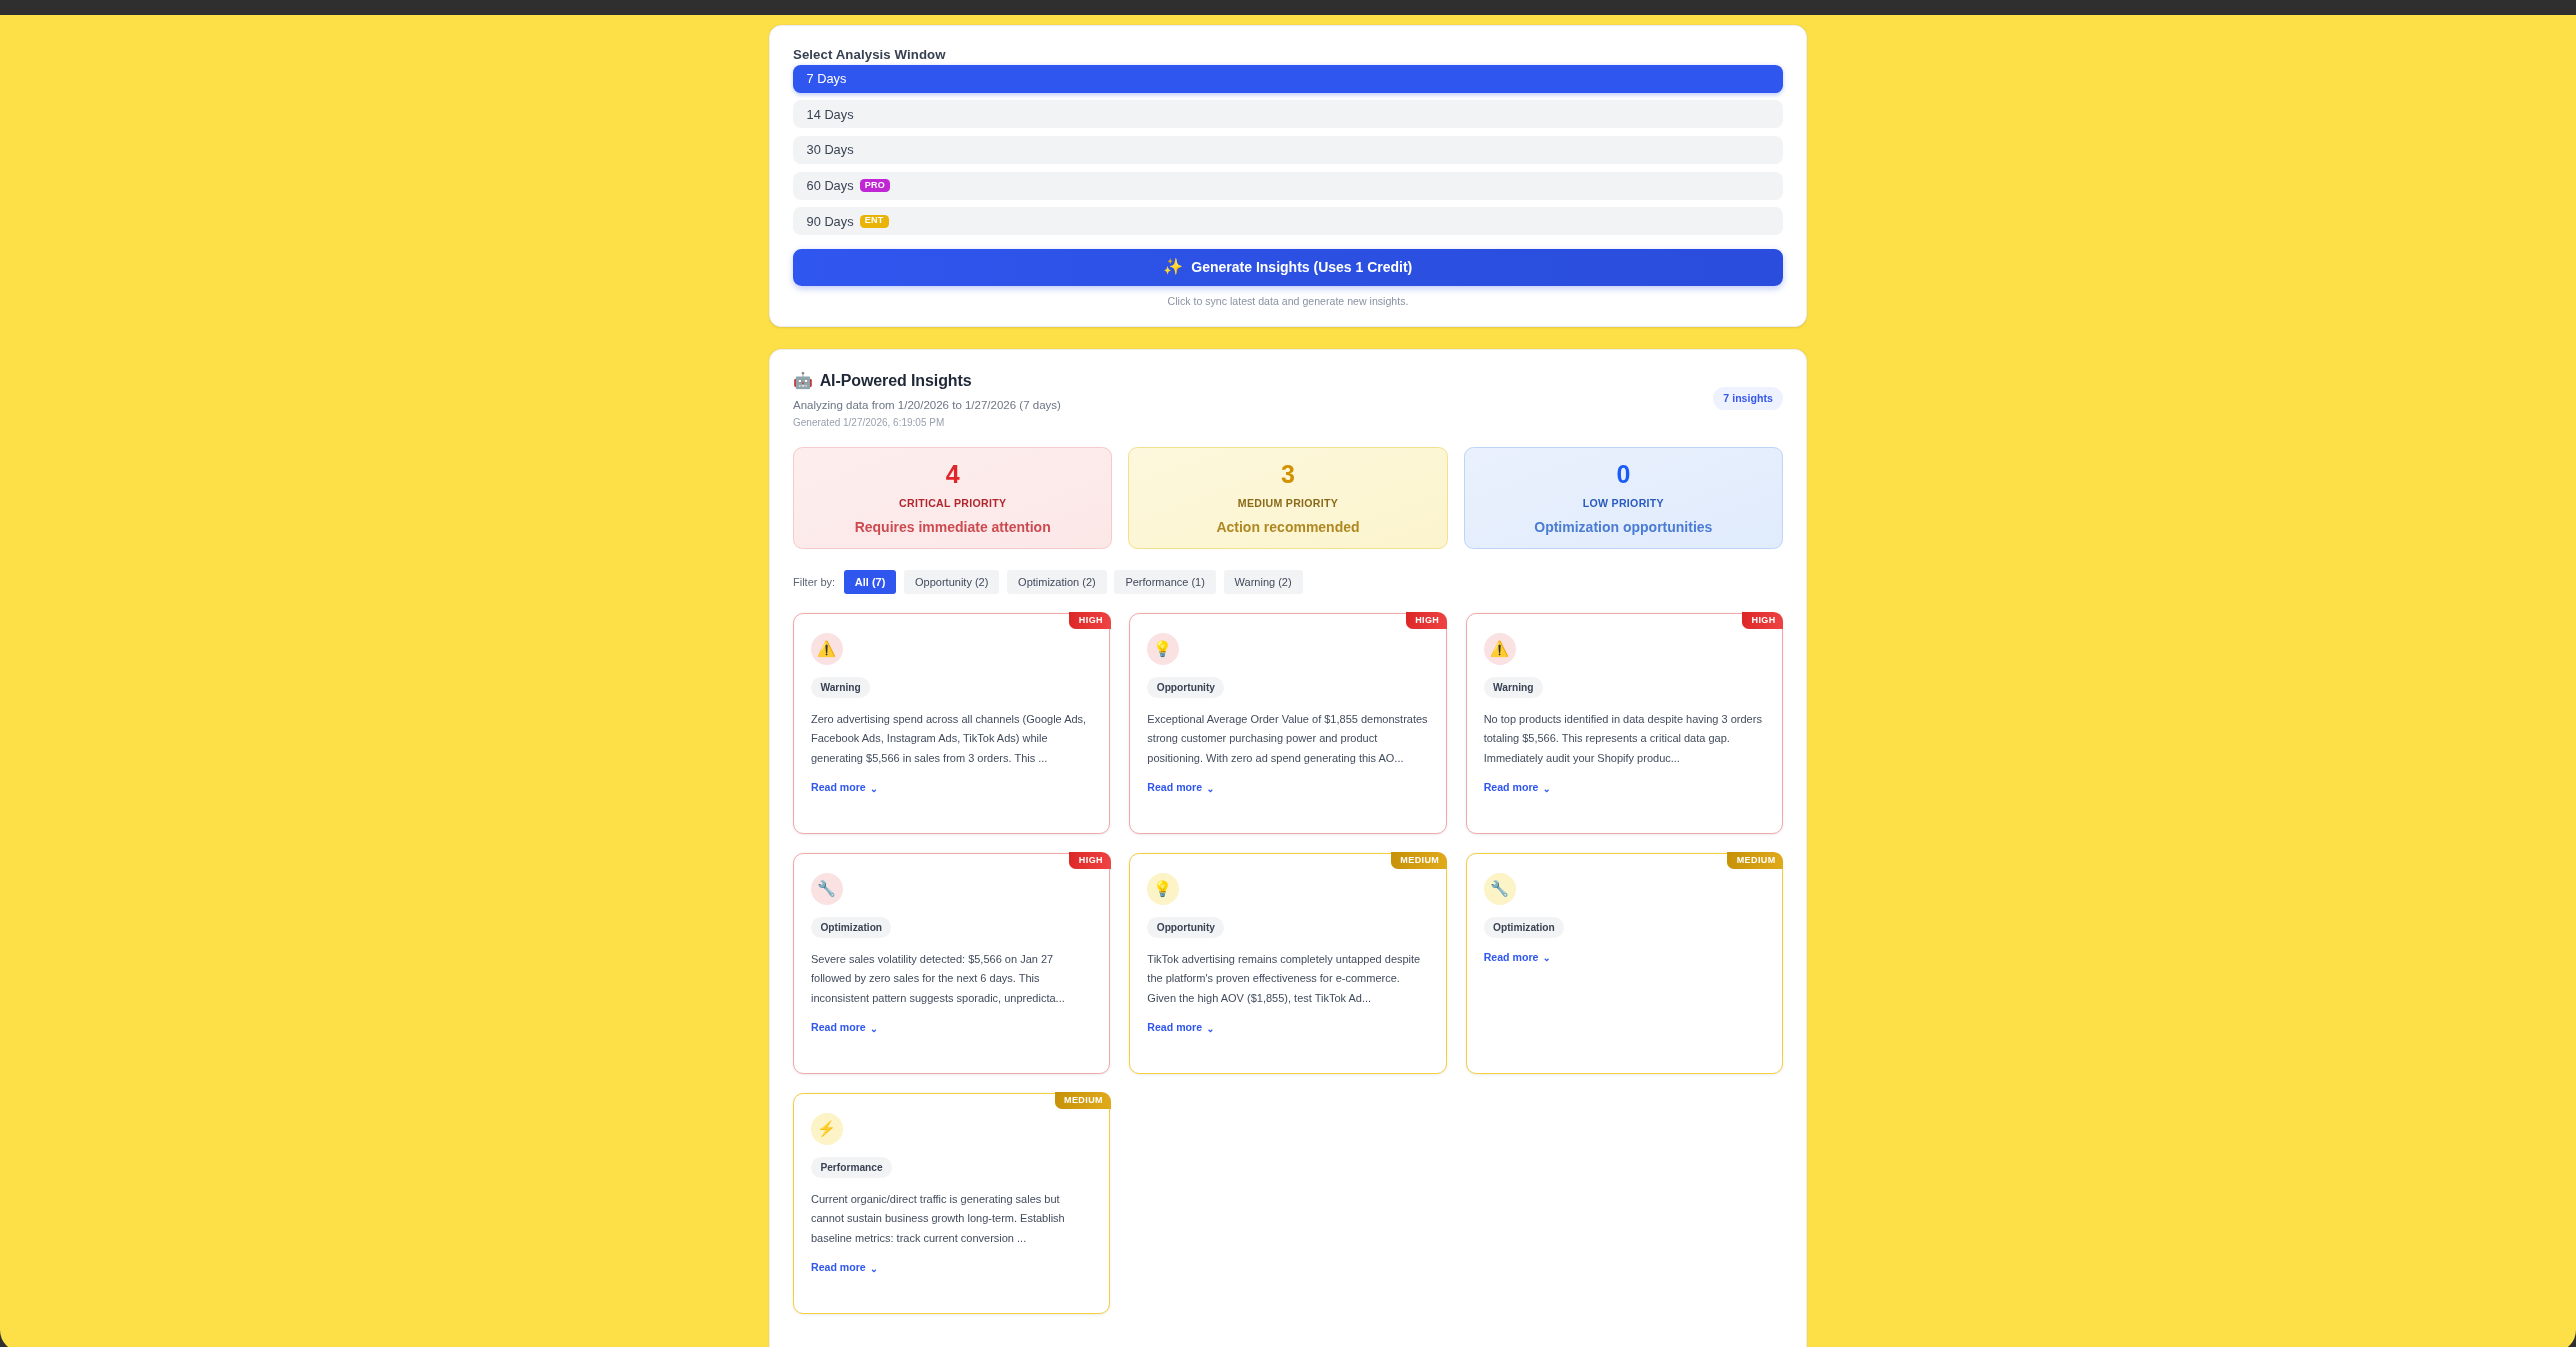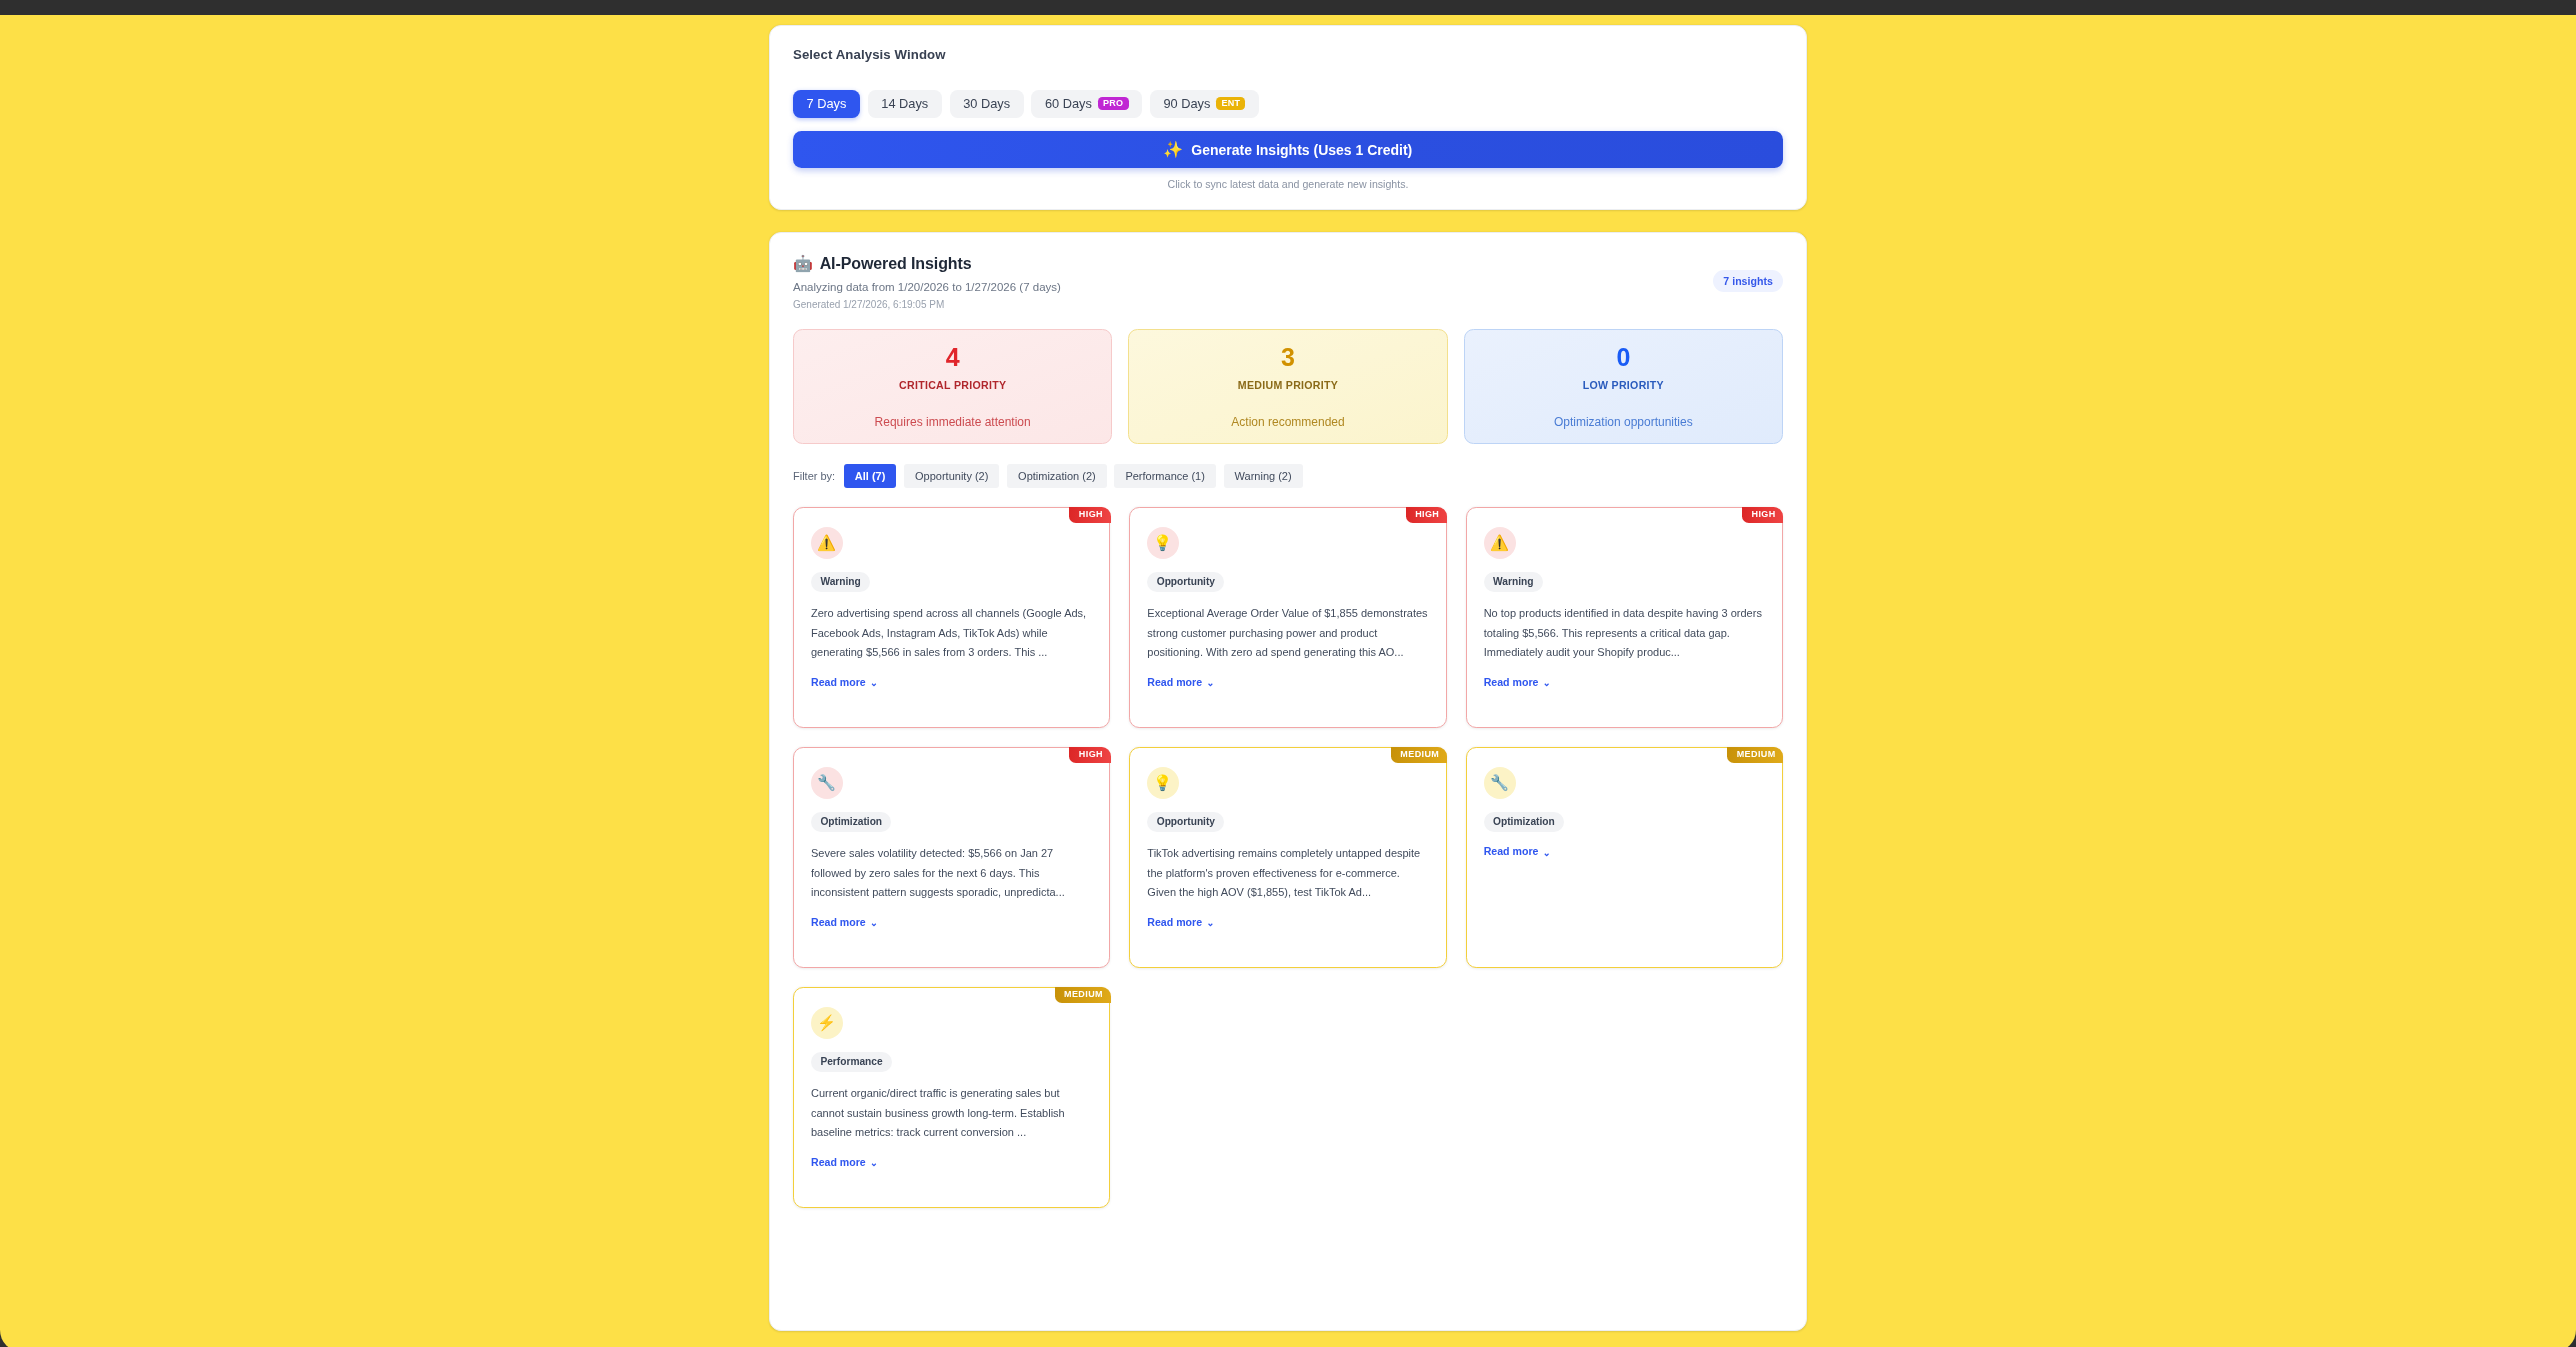--- a/index.html
+++ b/index.html
@@ -43,21 +43,22 @@
   .window-panel { margin-top: 10.2px; padding: 20.4px 23px 19px 23px; }
   .section-label {
     font-size: 13.2px;
     font-weight: bold;
     color: #384152;
     letter-spacing: 0.1px;
   }
   .window-btns {
     display: flex;
     gap: 7.7px;
-    margin-top: 28px;
+    margin-top: 3px;
+    flex-direction: column;
   }
   .win-btn {
     display: inline-flex;
     align-items: center;
     gap: 6px;
     height: 28px;
     padding: 0 13.6px;
     border: none;
     border-radius: 7.7px;
     background: #f2f3f5;
@@ -167,22 +168,23 @@
     font-weight: bold;
     line-height: 1;
   }
   .prio-label {
     margin-top: 9.4px;
     font-size: 10.6px;
     font-weight: bold;
     letter-spacing: 0.3px;
   }
   .prio-desc {
-    margin-top: 24px;
-    font-size: 12px;
+    margin-top: 10px;
+    font-size: 14px;
+    font-weight: bold;
   }
   .prio-critical {
     background: linear-gradient(160deg, #fdeeee 0%, #fce7e7 100%);
     border-color: #f6caca;
   }
   .prio-critical .prio-num { color: #e0252b; }
   .prio-critical .prio-label { color: #b0262c; }
   .prio-critical .prio-desc { color: #cc4b50; }
   .prio-medium {
     background: linear-gradient(160deg, #fdf8dd 0%, #fbf4cd 100%);

